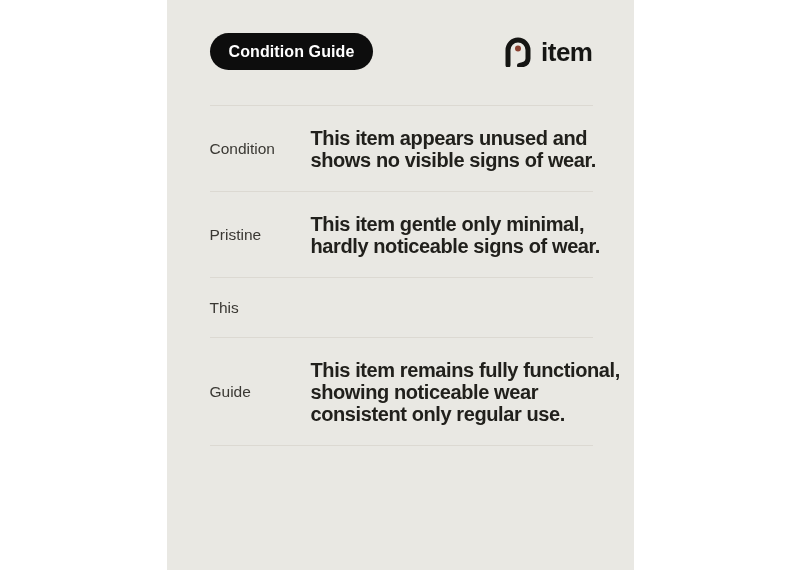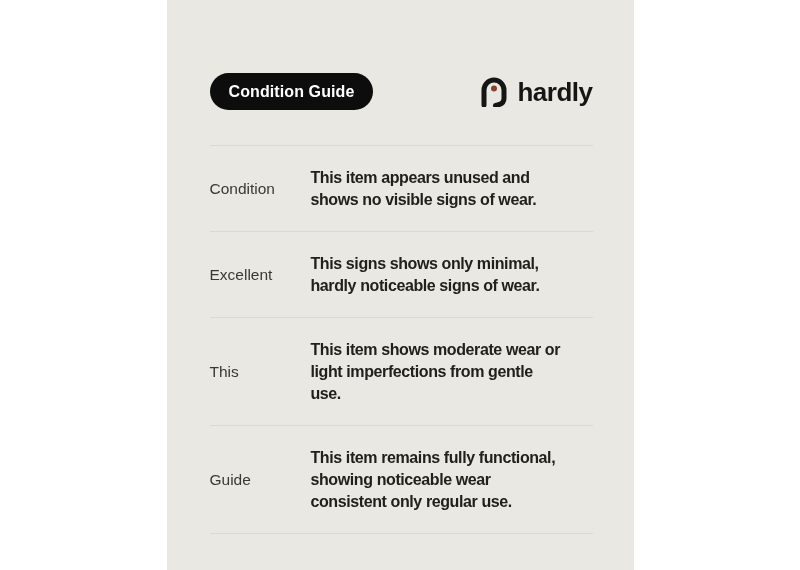--- a/index.html
+++ b/index.html
@@ -18,21 +18,21 @@
   body{
     width:800px;height:570px;
     background:var(--page-bg);
     font-family:"Liberation Sans",sans-serif;
     overflow:hidden;
   }
   .card{
     width:467px;height:570px;
     margin:0 auto;
     background:var(--card-bg);
-    padding:73px 41px 0 43px;
+    padding:33px 41px 0 43px;
   }
   .header{
     display:flex;
     justify-content:space-between;
     align-items:center;
     height:37px;
   }
   .badge{
     display:inline-flex;align-items:center;justify-content:center;
     height:37px;padding:0 19px;
@@ -55,60 +55,57 @@
     padding:20.5px 0;
     border-top:1px solid var(--divider);
   }
   .row-label{
     flex:none;width:101px;
     font-size:15.5px;font-weight:400;
     color:var(--text-label);
   }
   .row-desc{
     flex:1;
-    font-size:16px;font-weight:600;
+    font-size:20px;font-weight:600;
     letter-spacing:-.4px;
     line-height:22px;
     color:var(--text-primary);
     white-space:pre;
   }
 </style>
 </head>
 <body>
 
 <div class="card">
   <div class="header">
     <button class="badge">Condition Guide</button>
     <div class="brand">
       <svg class="brand-mark" width="30" height="30" viewBox="0 0 30 30" aria-hidden="true">
         <path d="M5 28 V13 A10 10 0 0 1 25 13 V21.5 Q25 27.3 16.5 28.4" fill="none" stroke="var(--logo-mark)" stroke-width="5" stroke-linecap="round" stroke-linejoin="round"></path>
         <circle cx="15" cy="11.5" r="3" fill="var(--logo-dot)"></circle>
       </svg>
-      <span class="brand-text">hardly</span>
+      <span class="brand-text">item</span>
     </div>
   </div>
 
   <div class="table" id="rows">
   <div class="row">
     <div class="row-label">Condition</div>
     <div class="row-desc">This item appears unused and
 shows no visible signs of wear.</div>
   </div>
 
   <div class="row">
-    <div class="row-label">Excellent</div>
-    <div class="row-desc">This signs shows only minimal,
+    <div class="row-label">Pristine</div>
+    <div class="row-desc">This item gentle only minimal,
 hardly noticeable signs of wear.</div>
   </div>
 
   <div class="row">
     <div class="row-label">This</div>
-    <div class="row-desc">This item shows moderate wear or
-light imperfections from gentle
-use.</div>
   </div>
 
   <div class="row">
     <div class="row-label">Guide</div>
     <div class="row-desc">This item remains fully functional,
 showing noticeable wear
 consistent only regular use.</div>
   </div>
 </div>
 </div>

